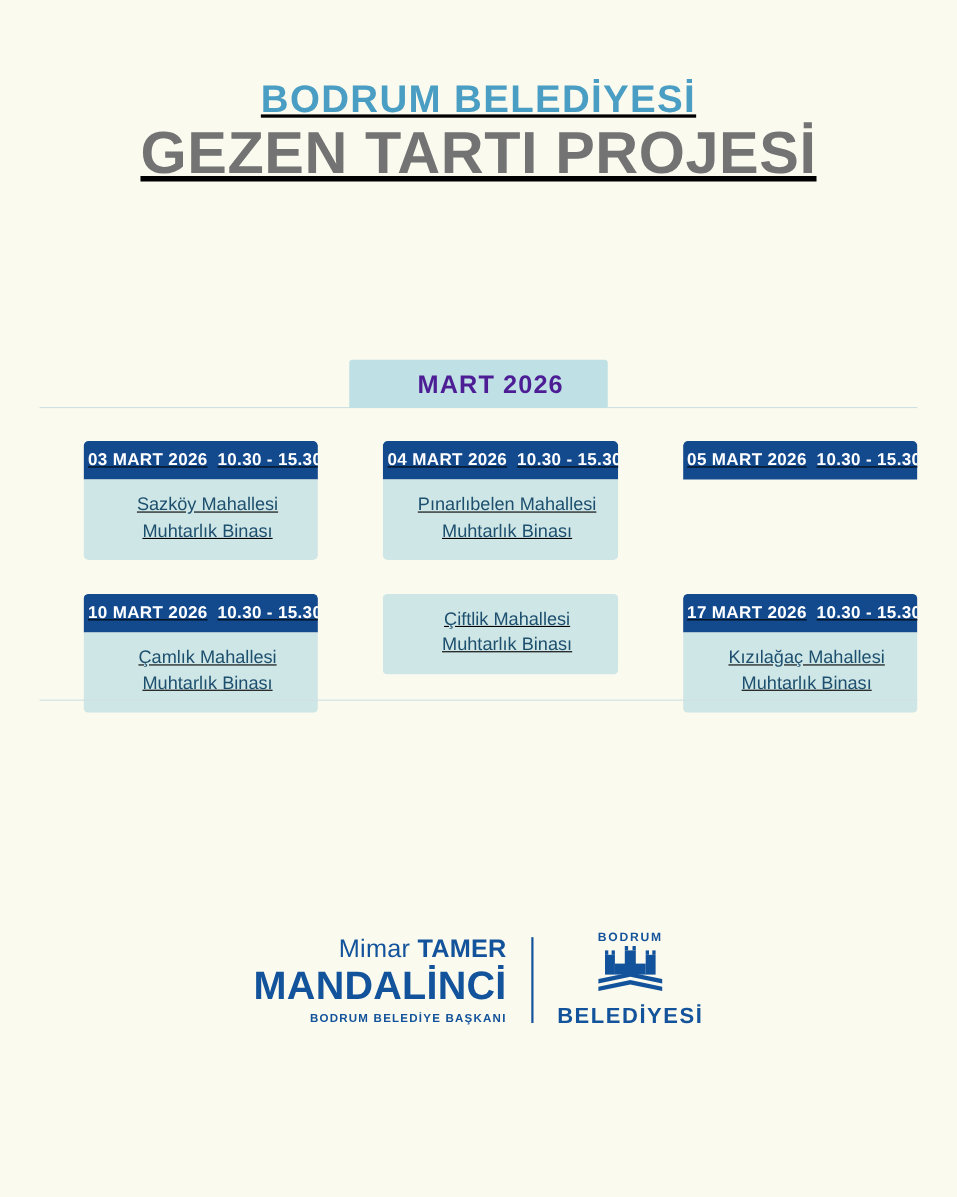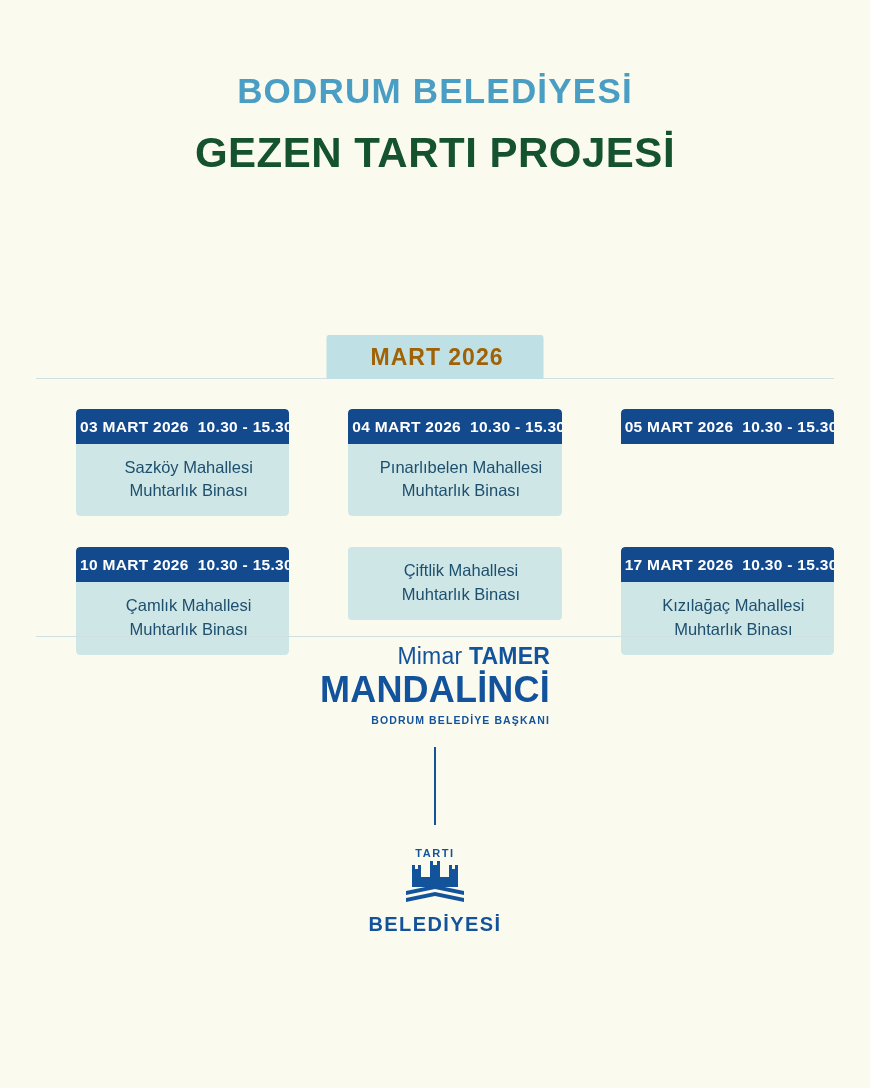--- a/index.html
+++ b/index.html
@@ -13,40 +13,41 @@
     font-family: "Liberation Sans", sans-serif;
     overflow: hidden;
     position: relative;
   }
 
   .poster {
     width: 870px;
     height: 988px;
     box-sizing: border-box;
     position: relative;
+    text-decoration: underline;
   }
 
   
   .header {
     padding-top: 72px;
     text-align: center;
   }
   .header-line1 {
     font-size: 35px;
     letter-spacing: 1.2px;
     font-weight: bold;
     color: #4a9ec4;
     line-height: 1.1;
   }
   .header-line2 {
-    font-size: 42px;
+    font-size: 54px;
     letter-spacing: 0.5px;
     font-weight: bold;
-    color: #14532d;
-    margin-top: 20px;
+    color: #737373;
+    margin-top: 0;
     line-height: 1.05;
   }
 
   
   .month-wrap {
     margin-top: 160px;
     position: relative;
     height: 44px;
   }
   .month-rule {
@@ -55,25 +56,25 @@
     right: 36px;
     top: 43px;
     height: 1px;
     background: #cfe0e2;
   }
   .month-chip {
     position: absolute;
     left: 50%;
     transform: translateX(-50%);
     background: #bfe0e4;
-    color: #a16207;
+    color: #4c1d95;
     font-size: 23px;
     font-weight: bold;
     letter-spacing: 1px;
-    padding: 9px 40px 8px 44px;
+    padding: 9px 40px 8px 62px;
     border-radius: 3px 3px 0 0;
     top: 0;
     white-space: nowrap;
     text-align: right;
   }
 
   
   .grid {
     margin: 30px 36px 0 36px;
     display: grid;
@@ -126,21 +127,20 @@
   
   .footer {
     position: absolute;
     left: 0;
     right: 0;
     bottom: 52px;
     display: flex;
     align-items: center;
     justify-content: center;
     gap: 22px;
-    flex-direction: column;
   }
   .mayor {
     text-align: right;
     color: #13539b;
     line-height: 1;
   }
   .mayor-l1 {
     font-size: 23px;
     letter-spacing: 0.2px;
   }
@@ -269,21 +269,21 @@
         <span class="thin">Mimar</span>
         <span class="bold">TAMER</span>
       </div>
       <div class="mayor-l2">MANDALİNCİ</div>
       <div class="mayor-l3">BODRUM BELEDİYE BAŞKANI</div>
     </div>
 
     <div class="footer-divider"></div>
 
     <div class="logo">
-      <div class="logo-top">TARTI</div>
+      <div class="logo-top">BODRUM</div>
       <div class="logo-mark">
         <svg width="62" height="46" viewBox="0 0 62 46" aria-hidden="true">
           <g fill="#13539b">
             <rect x="8" y="8" width="9" height="18"></rect>
             <rect x="26" y="4" width="10" height="22"></rect>
             <rect x="45" y="8" width="9" height="18"></rect>
             <rect x="8" y="4" width="3" height="4"></rect>
             <rect x="14" y="4" width="3" height="4"></rect>
             <rect x="26" y="0" width="3" height="4"></rect>
             <rect x="33" y="0" width="3" height="4"></rect>

